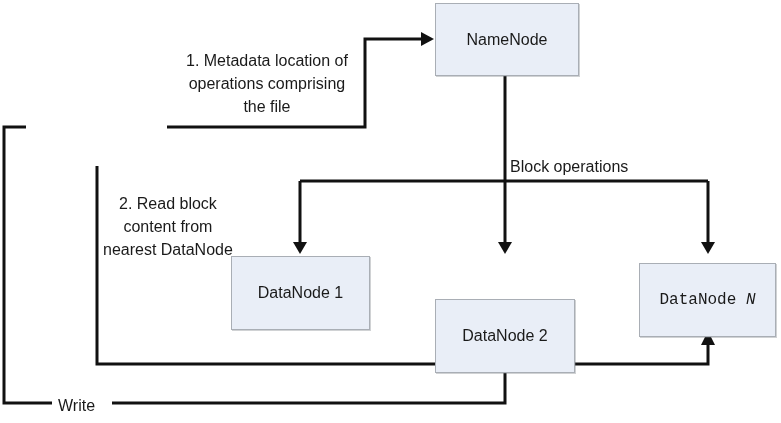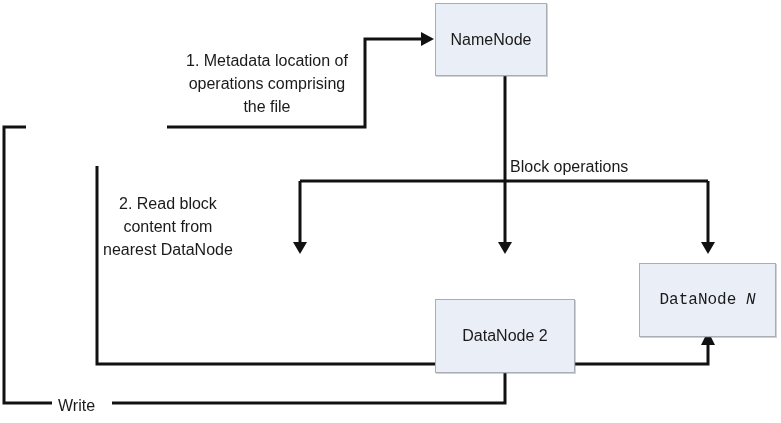--- a/index.html
+++ b/index.html
@@ -57,24 +57,27 @@
     <polygon class="arrowhead" points="708,254 701,242 715,242"></polygon>
 
     <path class="connector" d="M97,166 V364 H497 A8,8 0 0 1 513,364 H708 V345"></path>
     <polygon class="arrowhead" points="708,331 701,345 715,345"></polygon>
 
     <path class="connector" d="M26,127 H4 V403 H52 M112,403 H505 V345"></path>
     <polygon class="arrowhead" points="505,331 498,345 512,345"></polygon>
   </svg>
 
 
-  <div class="node" style="left:435px;top:3px;width:112px;height:73px;">
+  <div class="node" style="left:435px;top:3px;width:144px;height:73px;">
     <span>NameNode</span>
   </div>
 
+  <div class="node" style="left:231px;top:256px;width:139px;height:74px;">
+    <span>DataNode 1</span>
+  </div>
 
   <div class="node" style="left:435px;top:255px;width:140px;height:74px;margin-top:44px;">
     <span>DataNode 2</span>
   </div>
 
   <div class="node" style="left:639px;top:263px;width:137px;height:74px;font-family:Liberation Mono, monospace;">
     <span><span>DataNode </span><span class="ital">N</span></span>
   </div>
 
   <div class="flow-label" style="left:186px;top:49px;">

